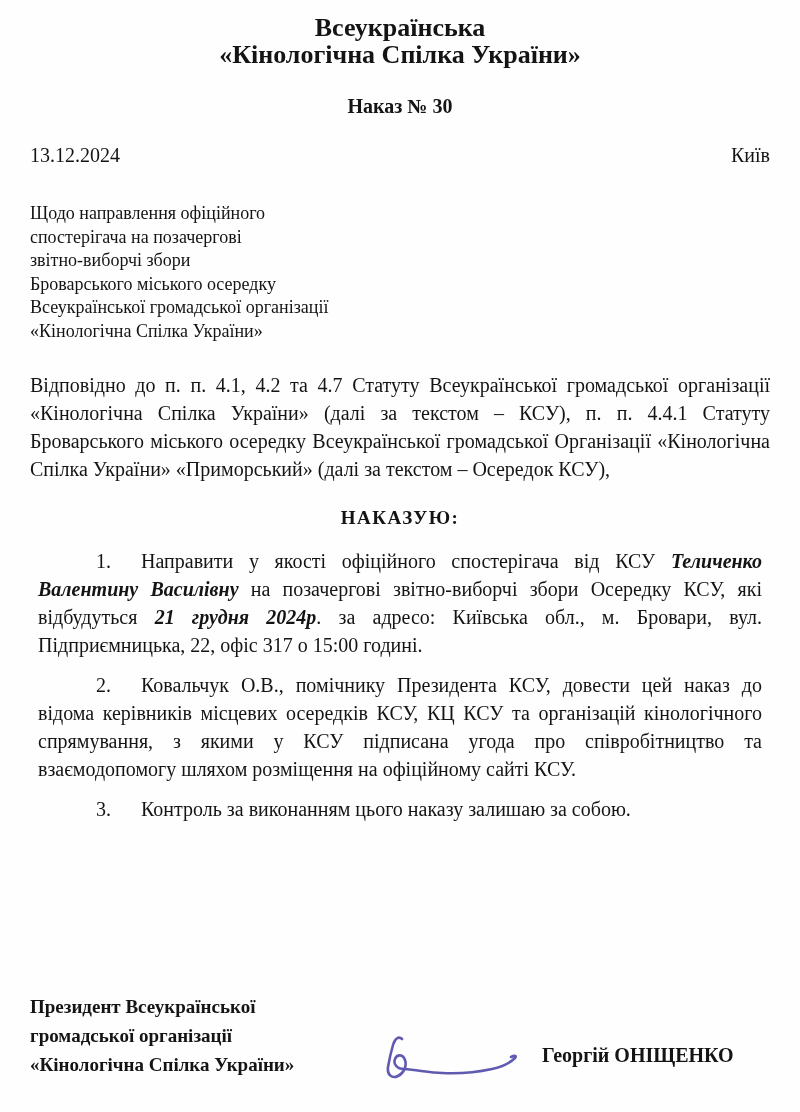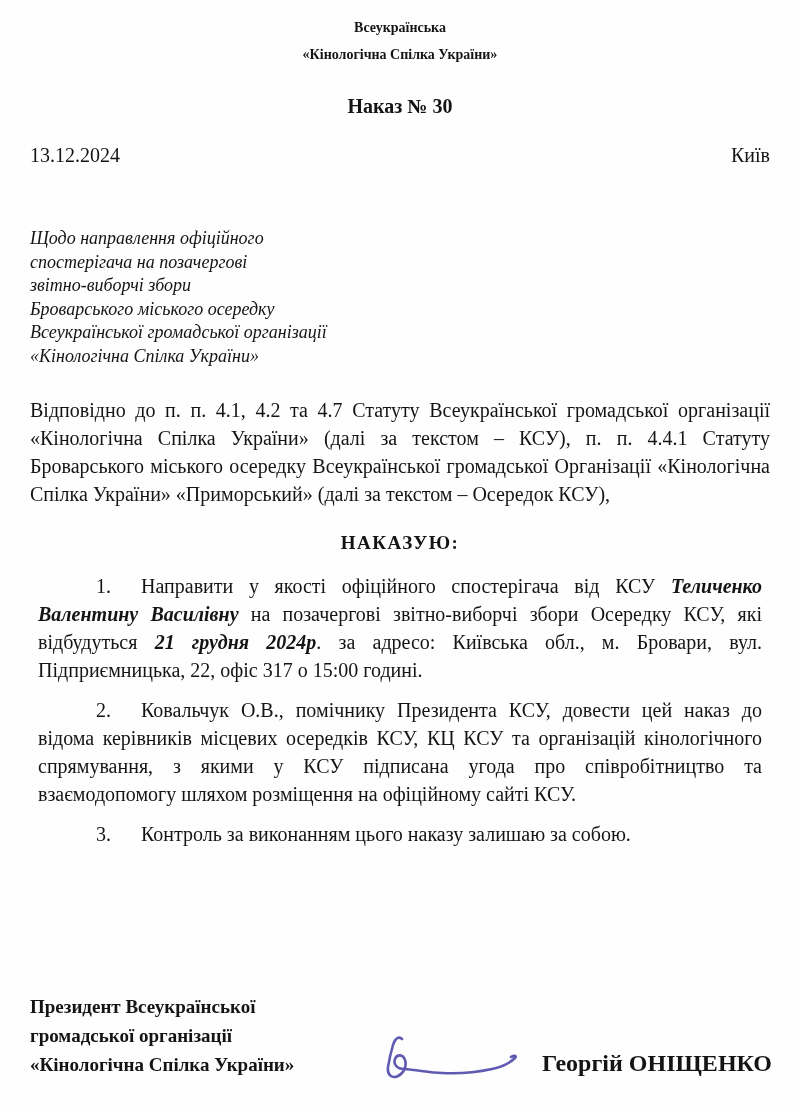--- a/index.html
+++ b/index.html
@@ -15,38 +15,37 @@
     background: #fefefe;
     color: #141414;
     font-family: "Liberation Serif", "DejaVu Serif", serif;
     box-sizing: border-box;
     padding: 14px 30px 0 30px;
     overflow: hidden;
   }
   .org-header {
     text-align: center;
     font-weight: bold;
-    font-size: 14px;
+    font-size: 26px;
     line-height: 27px;
   }
   .order-title {
     text-align: center;
     font-weight: bold;
     font-size: 20px;
     margin-top: 27px;
   }
   .meta-row {
     display: flex;
     justify-content: space-between;
     font-size: 20px;
     margin-top: 26px;
   }
   .subject-block {
-    margin-top: 60px;
-    font-style: italic;
+    margin-top: 35px;
     font-size: 18px;
     line-height: 23.5px;
     max-width: 380px;
   }
   .preamble {
     margin-top: 28px;
     font-size: 20px;
     line-height: 28px;
     text-align: justify;
   }
@@ -91,23 +90,23 @@
   }
   .signature-scribble {
     flex: 0 0 auto;
     width: 150px;
     height: 70px;
     margin-left: 18px;
     margin-bottom: -16px;
   }
   .signature-name {
     font-weight: bold;
-    font-size: 24px;
+    font-size: 20px;
     margin-left: 14px;
-    margin-bottom: 2px;
+    margin-bottom: 12px;
     white-space: nowrap;
   }
 </style>
 </head>
 <body>
 
 <div class="page">
 
   <div class="org-header">
     <div>Всеукраїнська</div>

